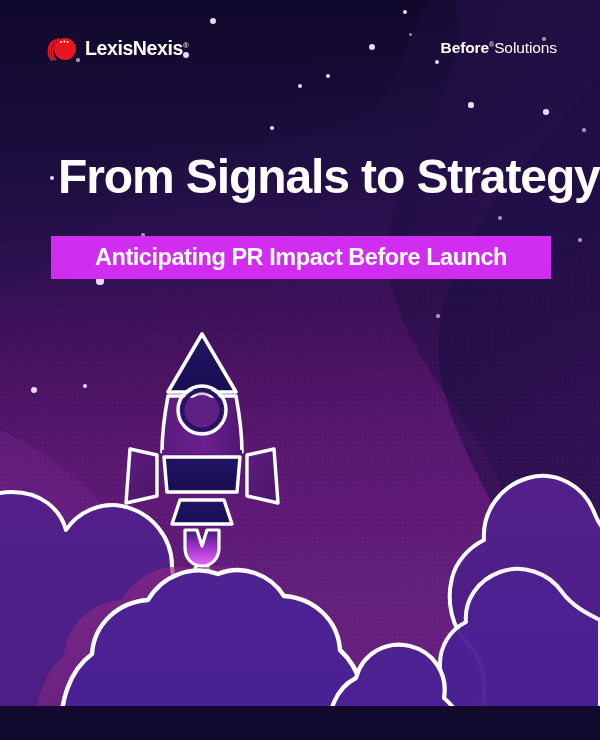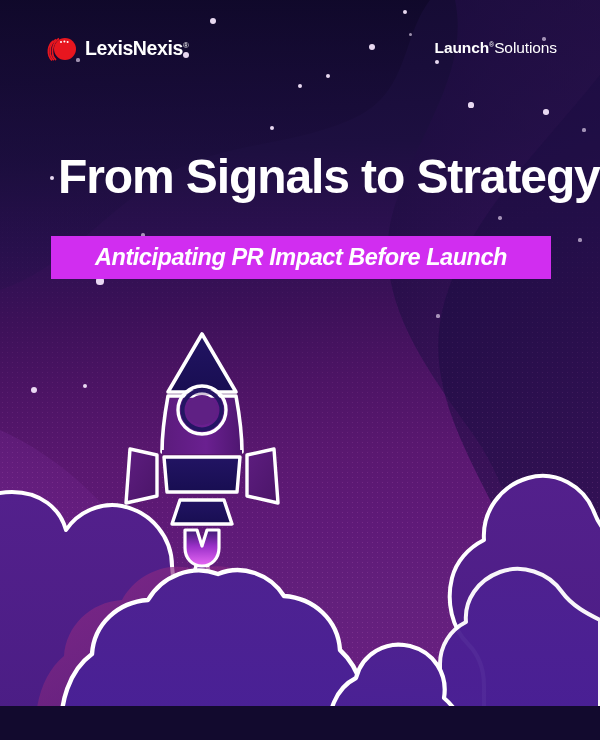--- a/index.html
+++ b/index.html
@@ -77,21 +77,21 @@
     white-space:nowrap;
   }
   .subtitle-banner {
     position:absolute; left:51px; top:236px;
     width:500px; height:43px;
     background:#d12df0;
     display:flex; align-items:center; justify-content:center;
   }
   .subtitle-text {
     color:#ffffff; font-size:23.5px; font-weight:bold;
-    letter-spacing:-.45px; white-space:nowrap;font-style:italic;
+    letter-spacing:-.45px; white-space:nowrap;
   }
 
   
   .art { position:absolute; inset:0; width:600px; height:740px; }
 </style>
 </head>
 <body>
 
 <div id="cover">
 
@@ -272,21 +272,21 @@
           <circle cx="15" cy="9" r="1"></circle>
           <circle cx="18.4" cy="8.4" r="1"></circle>
           <circle cx="21.6" cy="9" r="1"></circle>
         </g>
       </svg>
     </span>
     <span class="ln-word"><span>LexisNexis</span><sup>®</sup></span>
   </div>
 
   <div class="logo-right">
-    <span class="nx"><span>Launch</span><sup>®</sup></span><span class="sol">Solutions</span>
+    <span class="nx"><span>Before</span><sup>®</sup></span><span class="sol">Solutions</span>
   </div>
 
   <h1 class="main-title">From Signals to Strategy</h1>
 
   <div class="subtitle-banner">
     <span class="subtitle-text">Anticipating PR Impact Before Launch</span>
   </div>
 
 </div>
 

